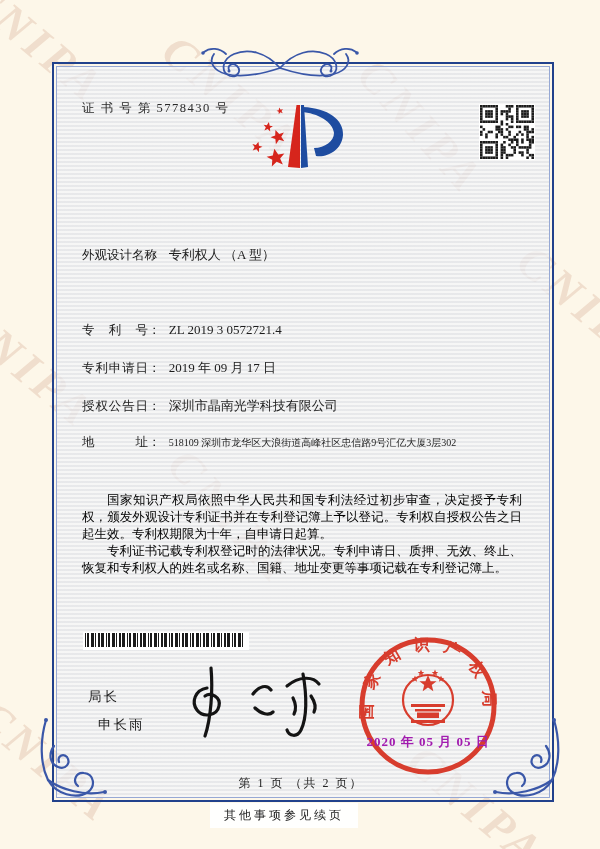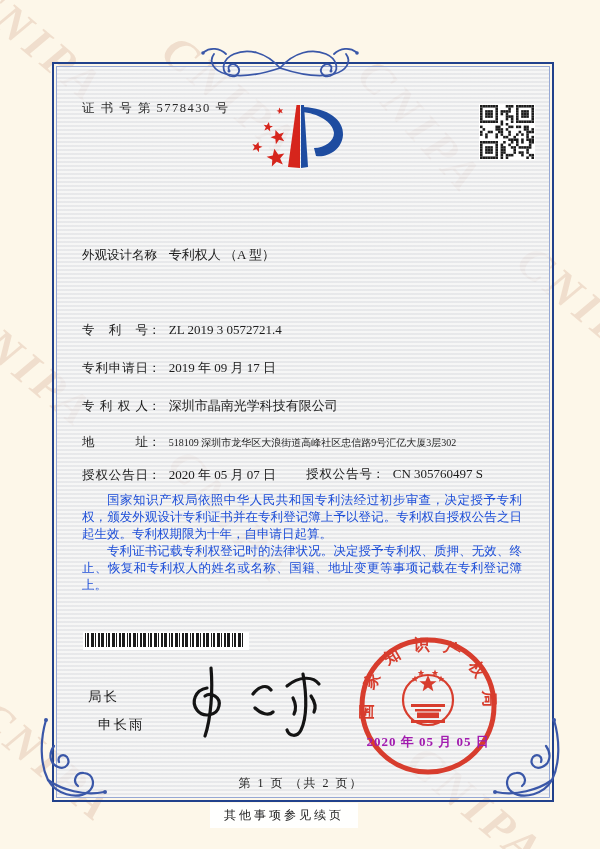--- a/index.html
+++ b/index.html
@@ -28,21 +28,21 @@
   .logo{position:absolute;left:250px;top:95px;}
   .qr{position:absolute;left:479px;top:104px;width:54px;height:54px;background:#fff;padding:1px;}
   .title{position:absolute;left:52px;top:178px;width:498px;text-align:center;
     font-size:31px;font-weight:bold;letter-spacing:4px;color:#141414;}
   .frow{position:absolute;left:82px;width:445px;font-size:13px;color:#1c1c1c;white-space:nowrap;}
   .flabel{display:inline-block;width:66px;text-align:justify;text-align-last:justify;font-size:12.5px;}
   .fcolon{font-size:12.5px;}
   .fvalue{margin-left:5px;}
   .val-sm{font-size:10px;}
   .pair2{position:absolute;left:224px;top:0;}
-  .legal{position:absolute;left:82px;top:492px;width:440px;font-size:12.5px;line-height:17px;color:#1d4ed8;text-align:justify;}
+  .legal{position:absolute;left:82px;top:492px;width:440px;font-size:12.5px;line-height:17px;color:#000000;text-align:justify;}
   .legal p{margin:0;text-indent:2em;}
   .barcode{position:absolute;left:83px;top:632px;width:166px;height:18px;background:#fff;padding:1px 2px;box-sizing:border-box;}
   #barcode-bars{height:14px;font-size:0;overflow:hidden;}
   .sig-title{position:absolute;left:88px;top:688px;font-size:13.5px;letter-spacing:2px;color:#1c1c1c;}
   .sig-name{position:absolute;left:98px;top:716px;font-size:13.5px;letter-spacing:2px;color:#1c1c1c;}
   .sig-svg{position:absolute;left:175px;top:660px;}
   .seal{position:absolute;left:352px;top:630px;opacity:0.93;}
   .seal-date{position:absolute;left:352px;top:733px;width:152px;text-align:center;
     font-size:13px;font-weight:bold;color:#a21caf;letter-spacing:1px;}
   .page-ind{position:absolute;left:52px;top:775px;width:498px;text-align:center;
@@ -336,39 +336,31 @@
   </div>
   <div class="frow" style="top:322px">
     <span class="flabel">专利号</span><span class="fcolon">：</span>
     <span class="fvalue">ZL 2019 3 0572721.4</span>
   </div>
   <div class="frow" style="top:359px">
     <span class="flabel">专利申请日</span><span class="fcolon">：</span>
     <span class="fvalue">2019 年 09 月 17 日</span>
   </div>
   <div class="frow" style="top:397px">
-    <span class="flabel">专利权人</span><span class="fcolon">：</span>
+    <span class="flabel">授权公告日</span><span class="fcolon">：</span>
     <span class="fvalue">深圳市晶南光学科技有限公司</span>
   </div>
   <div class="frow" style="top:434px">
     <span class="flabel">地址</span><span class="fcolon">：</span>
     <span class="fvalue val-sm">518109 深圳市龙华区大浪街道高峰社区忠信路9号汇亿大厦3层302</span>
   </div>
-  <div class="frow" style="top:466px">
-    <span class="flabel">授权公告日</span><span class="fcolon">：</span>
-    <span class="fvalue">2020 年 05 月 07 日</span>
-    <span class="pair2">
-      <span class="flabel">授权公告号</span><span class="fcolon">：</span>
-      <span class="fvalue">CN 305760497 S</span>
-    </span>
-  </div>
 
   <div class="legal">
     <p>国家知识产权局依照中华人民共和国专利法经过初步审查，决定授予专利权，颁发外观设计专利证书并在专利登记簿上予以登记。专利权自授权公告之日起生效。专利权期限为十年，自申请日起算。</p>
-    <p>专利证书记载专利权登记时的法律状况。决定授予专利权、质押、无效、终止、恢复和专利权人的姓名或名称、国籍、地址变更等事项记载在专利登记簿上。</p>
+    <p>专利证书记载专利权登记时的法律状况。专利申请日、质押、无效、终止、恢复和专利权人的姓名或名称、国籍、地址变更等事项记载在专利登记簿上。</p>
   </div>
 
   <div class="barcode">
       <div id="barcode-bars"><span style="display:inline-block;vertical-align:top;height:14px;width:1px;background:#1a1a1a;margin-right:1px"></span><span style="display:inline-block;vertical-align:top;height:14px;width:2px;background:#1a1a1a;margin-right:2px"></span><span style="display:inline-block;vertical-align:top;height:14px;width:3px;background:#1a1a1a;margin-right:1px"></span><span style="display:inline-block;vertical-align:top;height:14px;width:1px;background:#1a1a1a;margin-right:2px"></span><span style="display:inline-block;vertical-align:top;height:14px;width:2px;background:#1a1a1a;margin-right:1px"></span><span style="display:inline-block;vertical-align:top;height:14px;width:3px;background:#1a1a1a;margin-right:2px"></span><span style="display:inline-block;vertical-align:top;height:14px;width:1px;background:#1a1a1a;margin-right:1px"></span><span style="display:inline-block;vertical-align:top;height:14px;width:2px;background:#1a1a1a;margin-right:2px"></span><span style="display:inline-block;vertical-align:top;height:14px;width:3px;background:#1a1a1a;margin-right:1px"></span><span style="display:inline-block;vertical-align:top;height:14px;width:1px;background:#1a1a1a;margin-right:2px"></span><span style="display:inline-block;vertical-align:top;height:14px;width:2px;background:#1a1a1a;margin-right:1px"></span><span style="display:inline-block;vertical-align:top;height:14px;width:3px;background:#1a1a1a;margin-right:2px"></span><span style="display:inline-block;vertical-align:top;height:14px;width:1px;background:#1a1a1a;margin-right:1px"></span><span style="display:inline-block;vertical-align:top;height:14px;width:2px;background:#1a1a1a;margin-right:2px"></span><span style="display:inline-block;vertical-align:top;height:14px;width:3px;background:#1a1a1a;margin-right:1px"></span><span style="display:inline-block;vertical-align:top;height:14px;width:1px;background:#1a1a1a;margin-right:2px"></span><span style="display:inline-block;vertical-align:top;height:14px;width:2px;background:#1a1a1a;margin-right:1px"></span><span style="display:inline-block;vertical-align:top;height:14px;width:3px;background:#1a1a1a;margin-right:2px"></span><span style="display:inline-block;vertical-align:top;height:14px;width:1px;background:#1a1a1a;margin-right:1px"></span><span style="display:inline-block;vertical-align:top;height:14px;width:2px;background:#1a1a1a;margin-right:2px"></span><span style="display:inline-block;vertical-align:top;height:14px;width:3px;background:#1a1a1a;margin-right:1px"></span><span style="display:inline-block;vertical-align:top;height:14px;width:1px;background:#1a1a1a;margin-right:2px"></span><span style="display:inline-block;vertical-align:top;height:14px;width:2px;background:#1a1a1a;margin-right:1px"></span><span style="display:inline-block;vertical-align:top;height:14px;width:3px;background:#1a1a1a;margin-right:2px"></span><span style="display:inline-block;vertical-align:top;height:14px;width:1px;background:#1a1a1a;margin-right:1px"></span><span style="display:inline-block;vertical-align:top;height:14px;width:2px;background:#1a1a1a;margin-right:2px"></span><span style="display:inline-block;vertical-align:top;height:14px;width:3px;background:#1a1a1a;margin-right:1px"></span><span style="display:inline-block;vertical-align:top;height:14px;width:1px;background:#1a1a1a;margin-right:2px"></span><span style="display:inline-block;vertical-align:top;height:14px;width:2px;background:#1a1a1a;margin-right:1px"></span><span style="display:inline-block;vertical-align:top;height:14px;width:3px;background:#1a1a1a;margin-right:2px"></span><span style="display:inline-block;vertical-align:top;height:14px;width:1px;background:#1a1a1a;margin-right:1px"></span><span style="display:inline-block;vertical-align:top;height:14px;width:2px;background:#1a1a1a;margin-right:2px"></span><span style="display:inline-block;vertical-align:top;height:14px;width:3px;background:#1a1a1a;margin-right:1px"></span><span style="display:inline-block;vertical-align:top;height:14px;width:1px;background:#1a1a1a;margin-right:2px"></span><span style="display:inline-block;vertical-align:top;height:14px;width:2px;background:#1a1a1a;margin-right:1px"></span><span style="display:inline-block;vertical-align:top;height:14px;width:3px;background:#1a1a1a;margin-right:2px"></span><span style="display:inline-block;vertical-align:top;height:14px;width:1px;background:#1a1a1a;margin-right:1px"></span><span style="display:inline-block;vertical-align:top;height:14px;width:2px;background:#1a1a1a;margin-right:2px"></span><span style="display:inline-block;vertical-align:top;height:14px;width:3px;background:#1a1a1a;margin-right:1px"></span><span style="display:inline-block;vertical-align:top;height:14px;width:1px;background:#1a1a1a;margin-right:2px"></span><span style="display:inline-block;vertical-align:top;height:14px;width:2px;background:#1a1a1a;margin-right:1px"></span><span style="display:inline-block;vertical-align:top;height:14px;width:3px;background:#1a1a1a;margin-right:2px"></span><span style="display:inline-block;vertical-align:top;height:14px;width:1px;background:#1a1a1a;margin-right:1px"></span><span style="display:inline-block;vertical-align:top;height:14px;width:2px;background:#1a1a1a;margin-right:2px"></span><span style="display:inline-block;vertical-align:top;height:14px;width:3px;background:#1a1a1a;margin-right:1px"></span><span style="display:inline-block;vertical-align:top;height:14px;width:1px;background:#1a1a1a;margin-right:2px"></span></div>
     </div>
 
   <div class="sig-title">局长</div>
   <div class="sig-name">申长雨</div>
   <svg class="sig-svg" width="150" height="85" viewBox="0 0 150 85">
     <g fill="none" stroke="#141414" stroke-width="3.2" stroke-linecap="round" stroke-linejoin="round">

